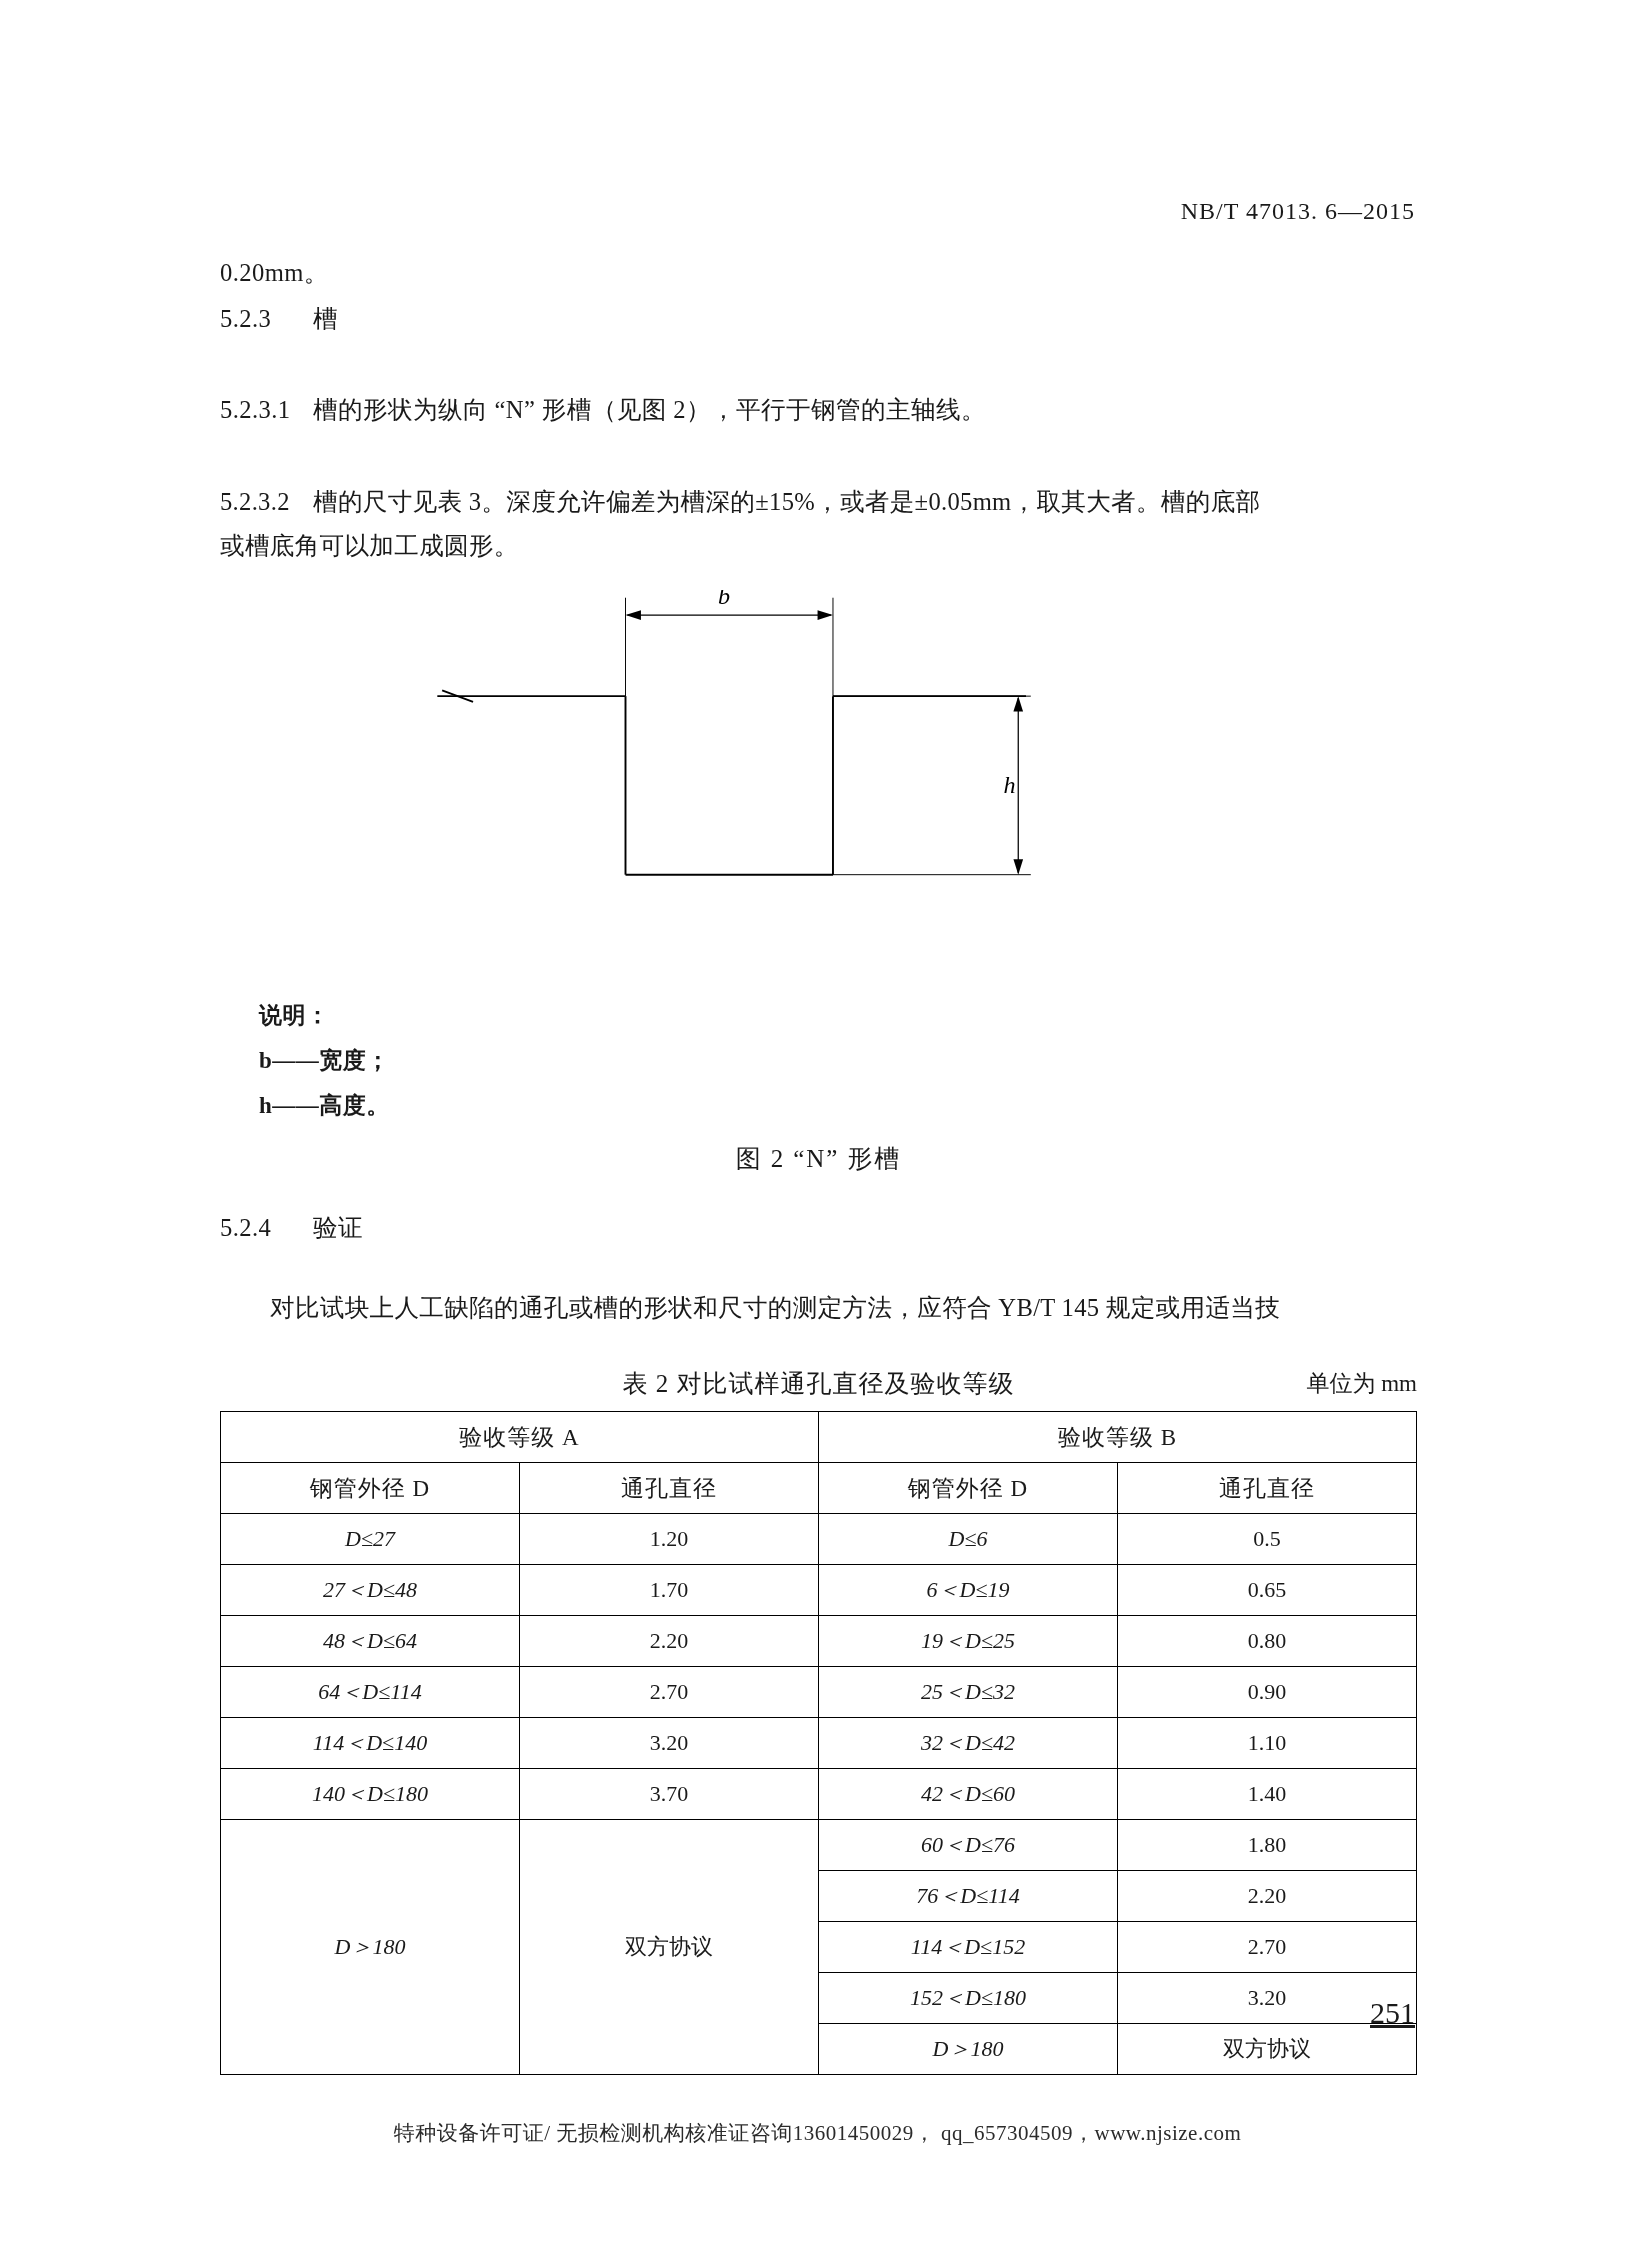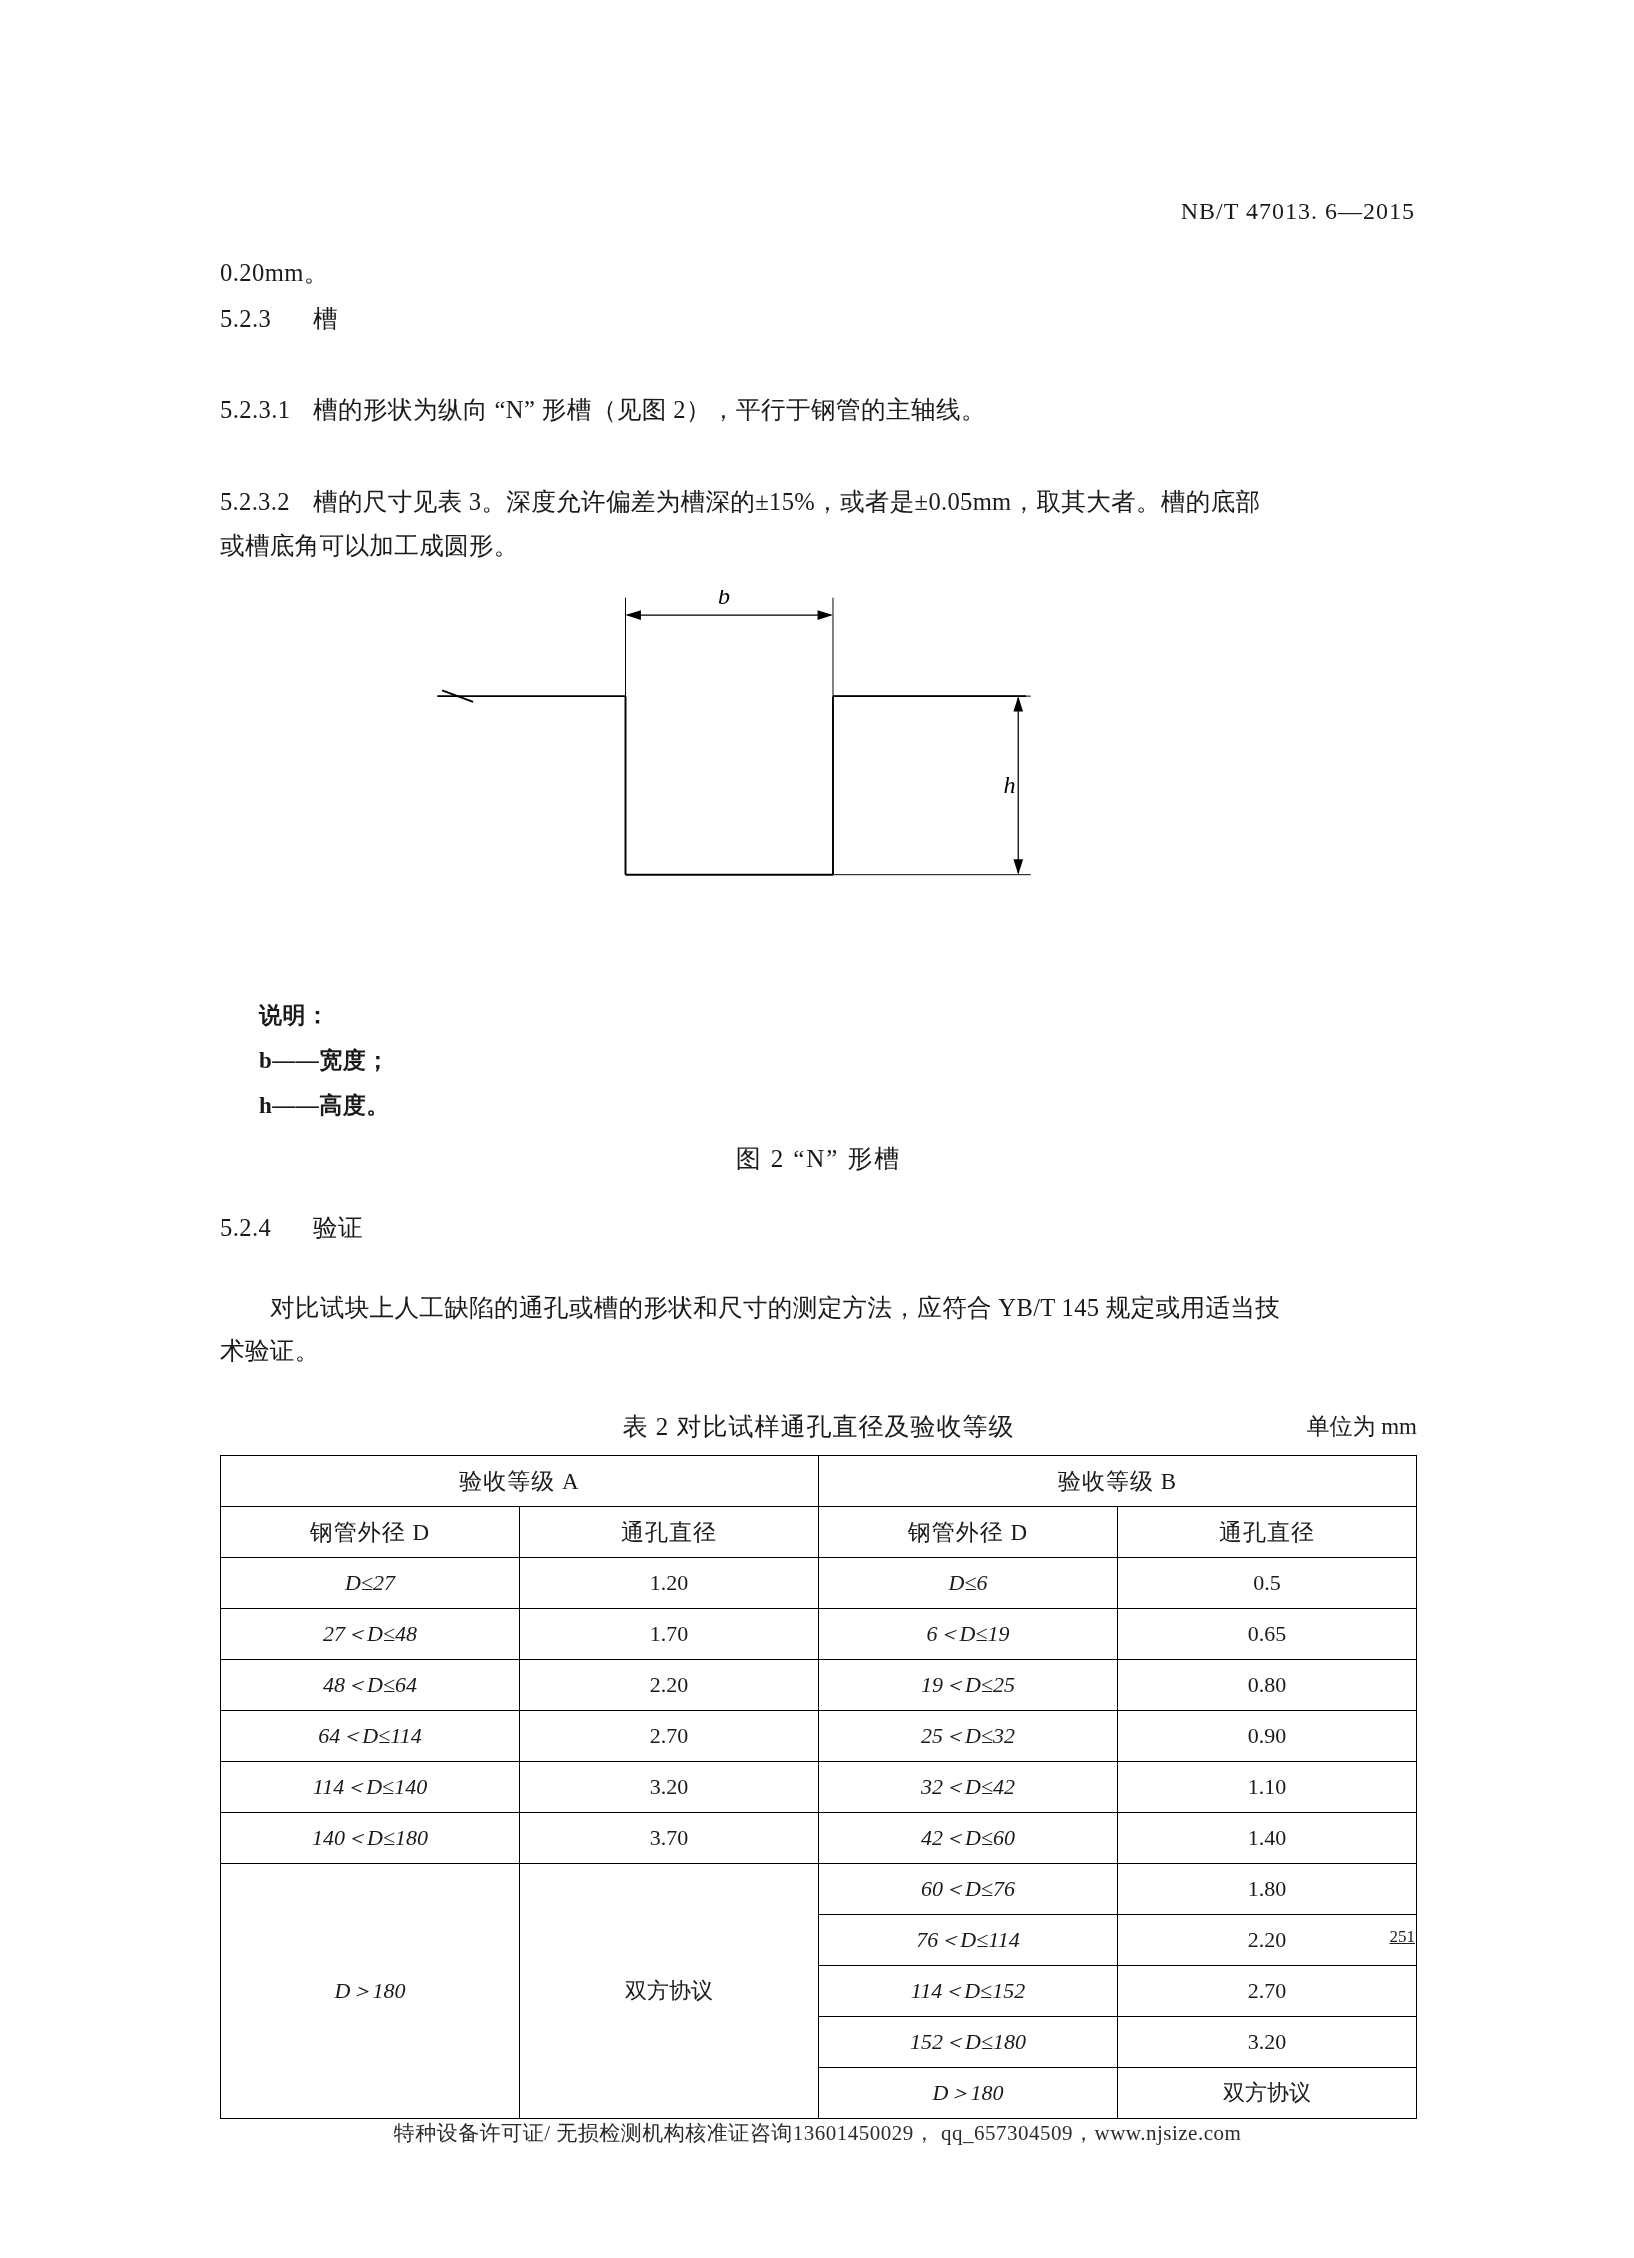--- a/index.html
+++ b/index.html
@@ -131,22 +131,22 @@
   }
   table.data .it { font-style: italic; }
   .outer-l { border-left: 1.9px solid #000 !important; }
   .outer-r { border-right: 1.9px solid #000 !important; }
   .outer-t { border-top: 1.9px solid #000 !important; }
   .outer-b { border-bottom: 1.9px solid #000 !important; }
 
   .pagenum {
     position: absolute;
     right: 220px;
-    top: 1927px;
-    font-size: 17px;
+    top: 1996px;
+    font-size: 30px;
     text-decoration: underline;
   }
   .footer {
     position: absolute;
     left: 0;
     right: 0;
     top: 2119px;
     text-align: center;
     font-size: 21px;
     color: #2b2b2b;
@@ -222,21 +222,20 @@
       <div>h——高度。</div>
     </div>
 
     <div class="fig-caption">图 2    “N” 形槽</div>
 
     <div class="sec524">
       <p class="line">
         <span class="num">5.2.4</span><span>验证</span>
       </p>
       <p class="para indent2">对比试块上人工缺陷的通孔或槽的形状和尺寸的测定方法，应符合 YB/T 145 规定或用适当技</p>
-      <p class="para">术验证。</p>
     </div>
 
     <div class="tbl-caption-row">
       <div class="tbl-caption">表 2   对比试样通孔直径及验收等级</div>
       <div class="tbl-unit">单位为 mm</div>
     </div>
 
     <table class="data">
       <colgroup>
         <col style="width:299px">

